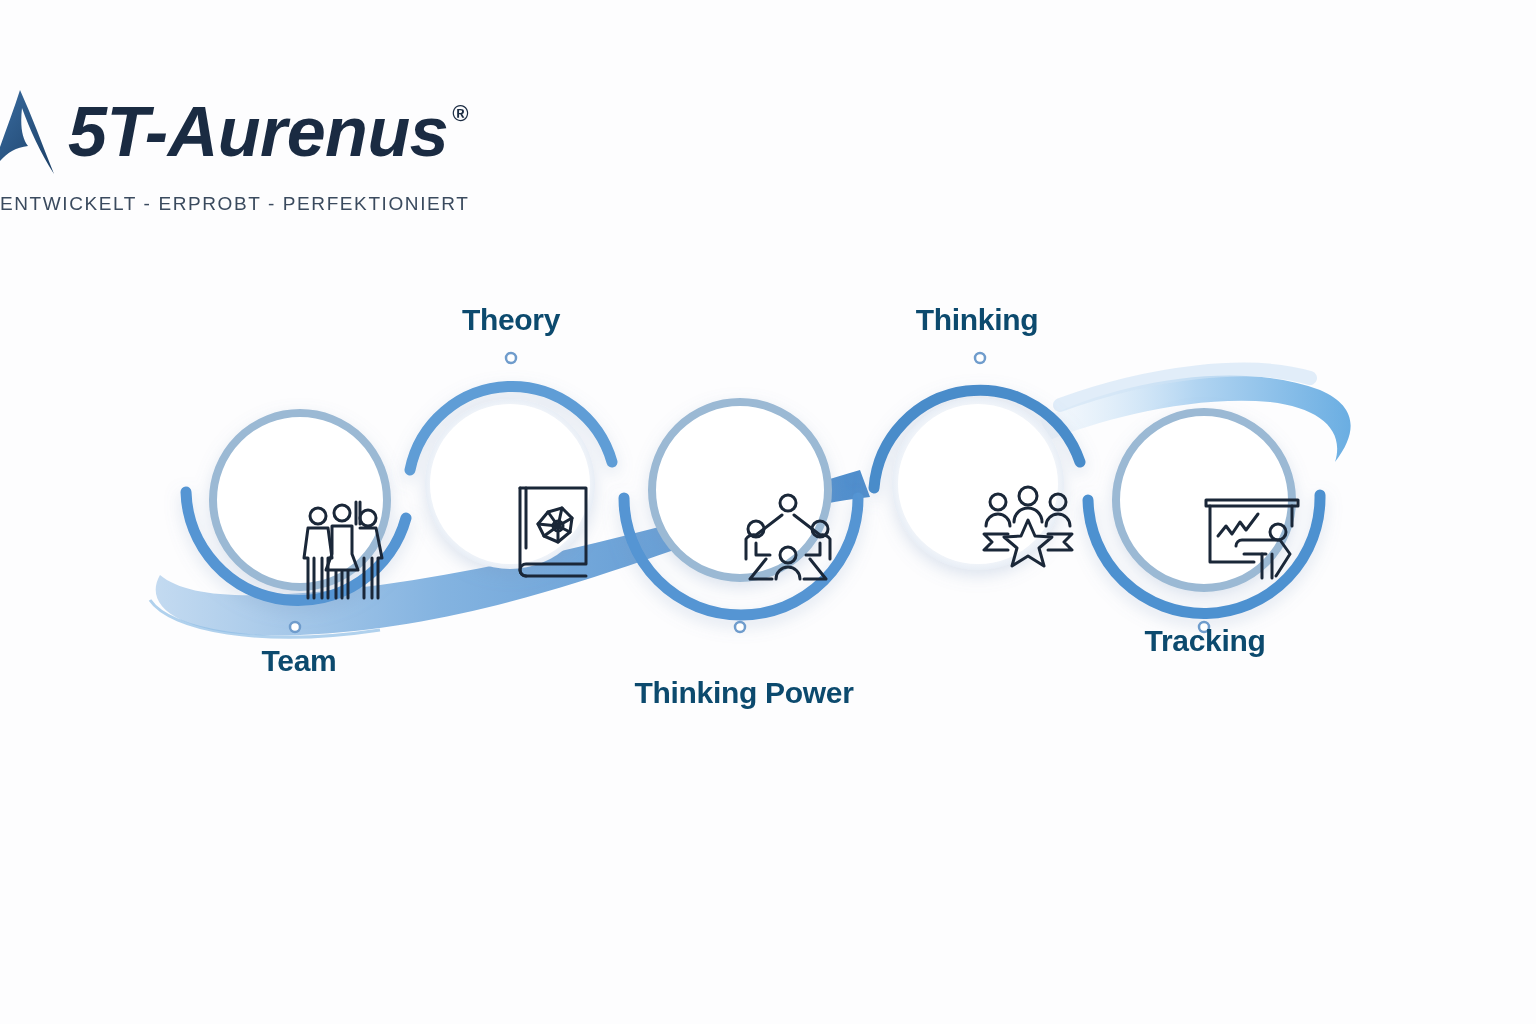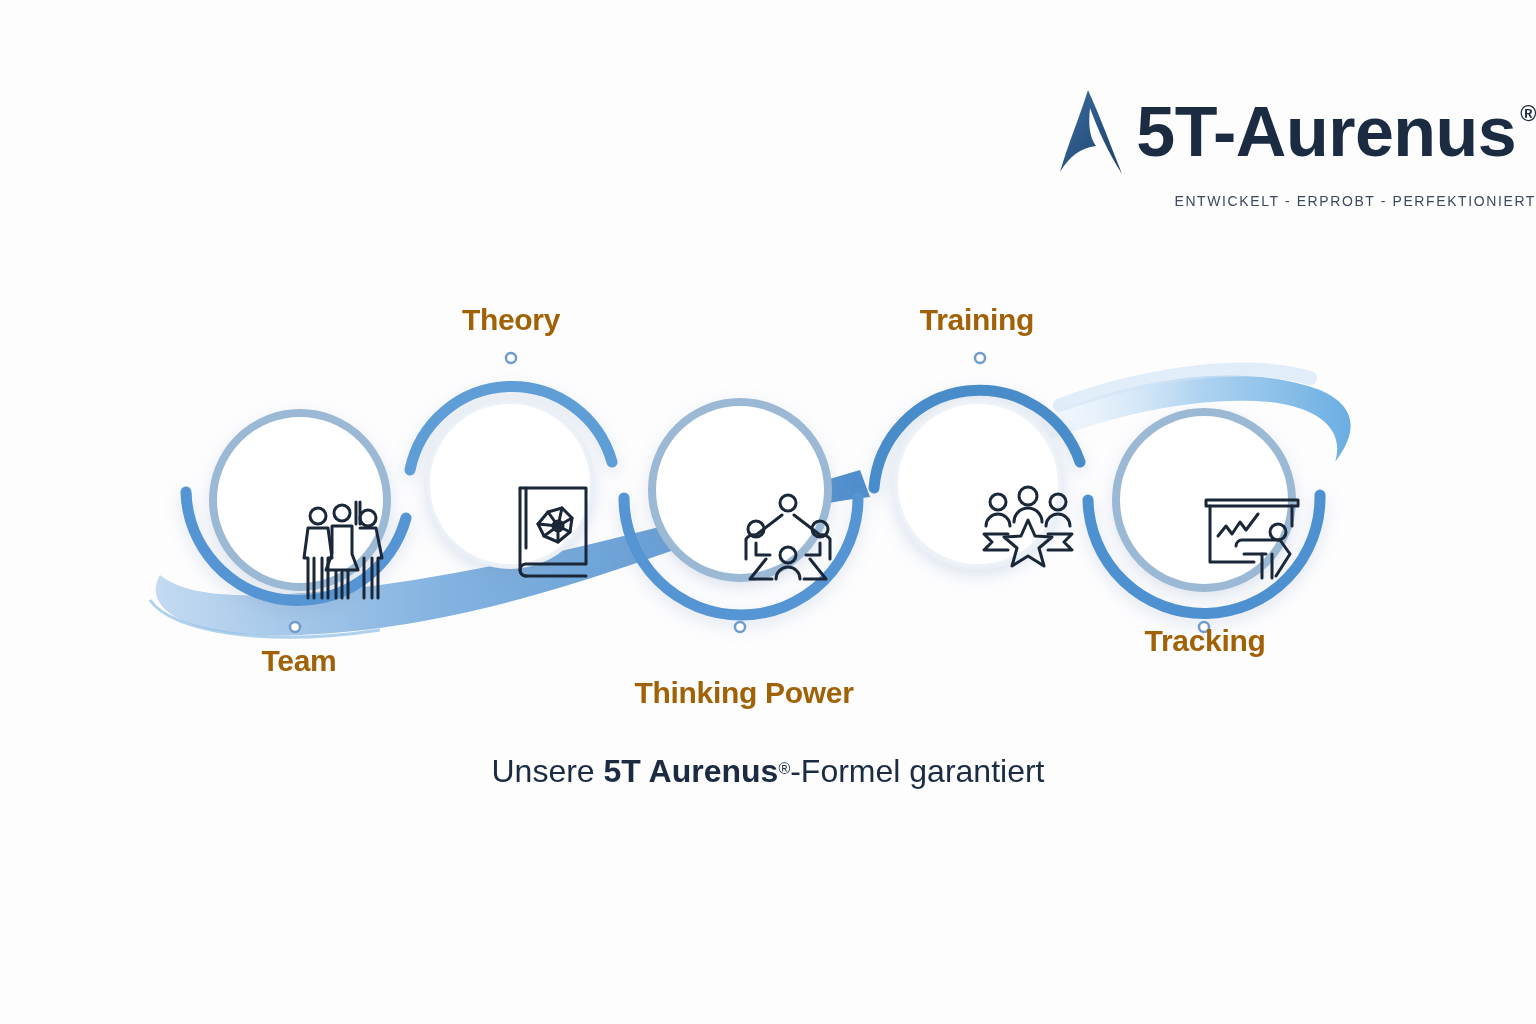--- a/index.html
+++ b/index.html
@@ -5,37 +5,37 @@
   html, body { margin:0; padding:0; }
   body {
     width:1536px; height:1024px; overflow:hidden;
     background:#fdfdfe;
     font-family:"Liberation Sans", sans-serif;
     color:#1a2b42;
     position:relative;
   }
   .brand {
     position:absolute; left:0; top:86px; width:1536px;
-    display:flex; justify-content:flex-end; align-items:center;
+    display:flex; justify-content:flex-start; align-items:center;font-style:italic;
   }
   .brand-inner { display:flex; align-items:center; gap:14px; margin-left:-10px; }
   .logo-mark { width:64px; height:92px; }
   .brand-title {
     font-size:70px; font-weight:700; color:#1a2b42; letter-spacing:-0.5px;
     line-height:1;
   }
   .reg { font-size:22px; font-weight:700; vertical-align:top; position:relative; top:6px; margin-left:4px; }
   .tagline {
-    position:absolute; left:0; top:193px; width:1536px; text-align:right;
-    font-size:14px; letter-spacing:1.6px; color:#3a4a5e; font-weight:400;
+    position:absolute; left:0; top:193px; width:1536px; text-align:left;
+    font-size:19px; letter-spacing:1.6px; color:#3a4a5e; font-weight:400;
   }
   .diagram { position:absolute; left:0; top:0; width:1536px; height:1024px; pointer-events:none; }
   .diagram svg { position:absolute; left:0; top:0; }
   .label {
-    position:absolute; font-size:30px; font-weight:700; color:#a16207;
+    position:absolute; font-size:30px; font-weight:700; color:#0c4a6e;
     transform:translateX(-50%); white-space:nowrap; letter-spacing:-0.3px;
   }
   .icon-wrap { position:absolute; transform:translate(-50%,-50%); }
   .closing {
     position:absolute; left:0; top:745px; width:1536px; text-align:center;
     font-size:32px; line-height:52px; color:#1a2b42; font-weight:400;
   }
   .closing b { font-weight:700; }
   .closing sup { font-size:16px; vertical-align:top; position:relative; top:-2px; }
 </style>
@@ -174,19 +174,18 @@
       <path d="M14 40 l8 -10 l6 8 l8 -12 l6 8 l12 -16"></path>
       <circle cx="74" cy="36" r="8"></circle>
       <path d="M32 50 a6 6 0 0 1 6 -6 h26 l12 0 l10 14 l-14 22 M58 58 v24 M68 58 v24"></path>
       <path d="M40 58 h22"></path>
     </svg>
   </div>
 
   <div class="label" style="left:299px;top:644px;">Team</div>
   <div class="label" style="left:511px;top:303px;">Theory</div>
   <div class="label" style="left:744px;top:644px;margin-top:32px;">Thinking Power</div>
-  <div class="label" style="left:977px;top:303px;">Training</div>
+  <div class="label" style="left:977px;top:303px;">Thinking</div>
   <div class="label" style="left:1205px;top:624px;">Tracking</div>
 </div>
 
 <div class="closing">
-  <div><span>Unsere </span><b>5T Aurenus</b><sup>®</sup><span>-Formel garantiert</span></div>
 </div>
 
 </body></html>

